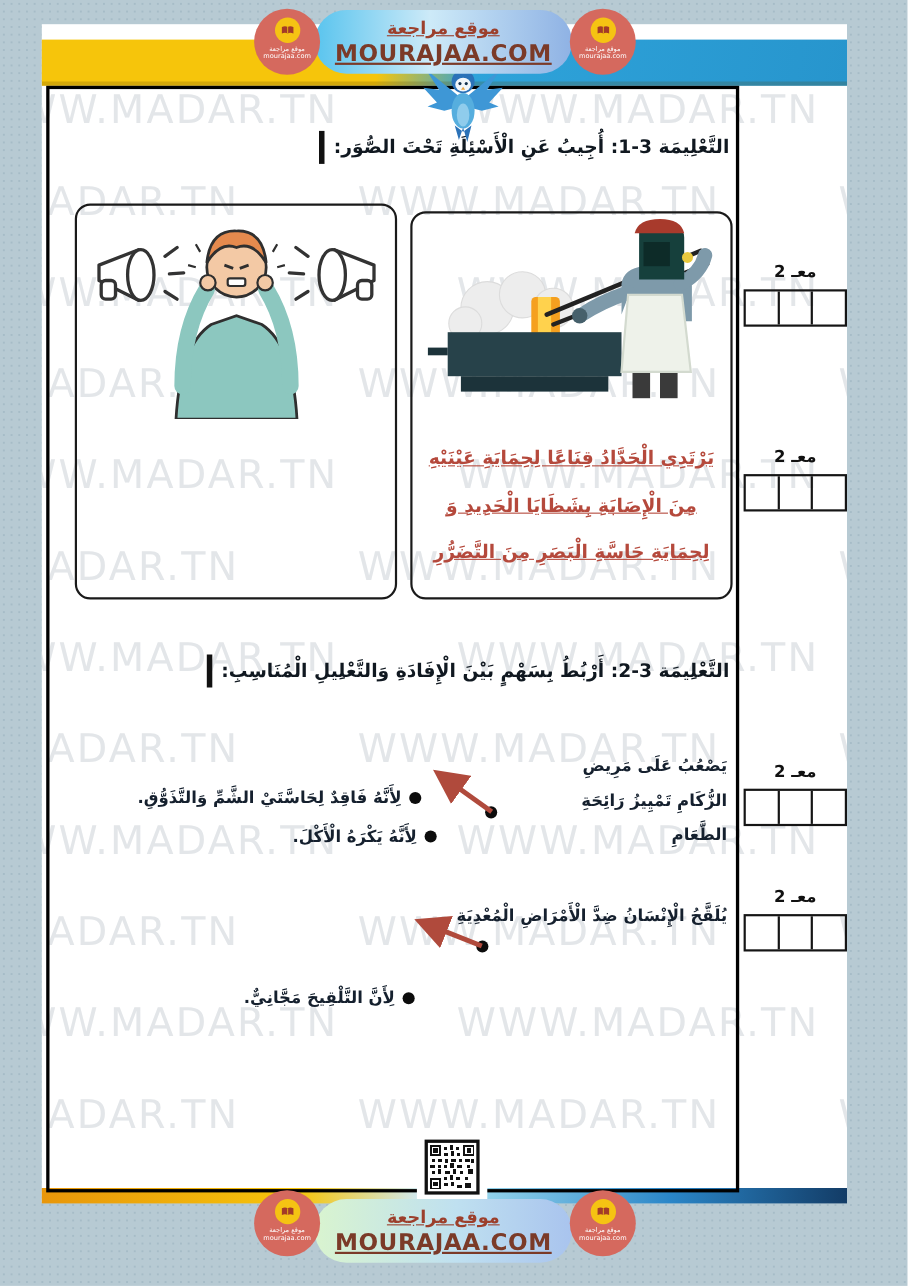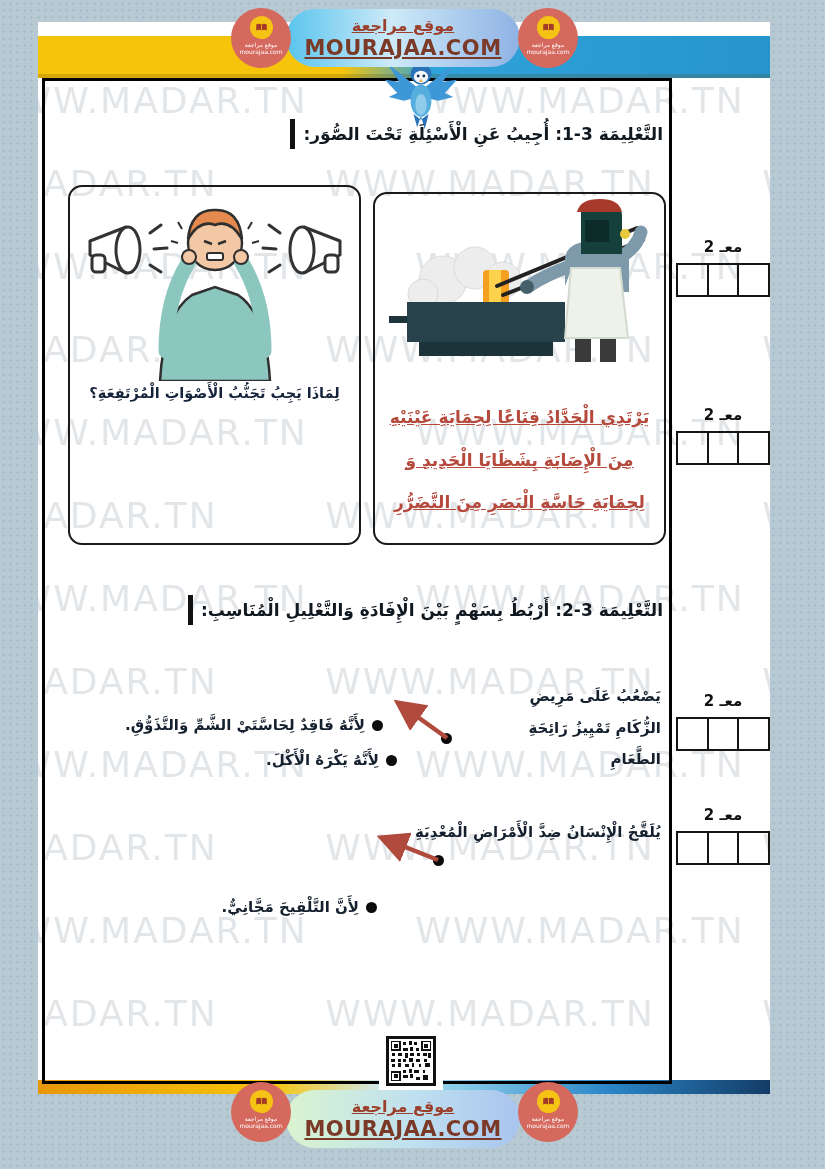--- a/index.html
+++ b/index.html
@@ -173,21 +173,20 @@
         <path d="M130,50 l8,3 M152,50 l-8,3" stroke="#2f2f2f" stroke-width="2.5" fill="none"></path>
         <rect x="133" y="62" width="16" height="7" rx="2" fill="#fff" stroke="#2f2f2f" stroke-width="2"></rect>
         <g stroke="#8cc7bf" stroke-width="15" stroke-linecap="round" fill="none">
           <path d="M92,160 Q92,108 114,72"></path>
             <path d="M190,160 Q190,108 168,72"></path>
         </g>
         <circle cx="115" cy="66" r="7" fill="#f3c9a5" stroke="#2f2f2f" stroke-width="2"></circle>
         <circle cx="167" cy="66" r="7" fill="#f3c9a5" stroke="#2f2f2f" stroke-width="2"></circle>
         <path d="M108,38 l-4,-7 M174,38 l4,-7 M104,52 l-7,-2 M178,52 l7,-2" stroke="#2f2f2f" stroke-width="2"></path>
       </svg>
-      <div class="q">لِمَاذَا يَجِبُ تَجَنُّبُ الْأَصْوَاتِ الْمُرْتَفِعَةِ؟</div>
     </div>
 
     <div class="card" id="card-smith">
       <svg class="illus" viewBox="0 0 282 172" height="172">
         <g fill="#ededed" stroke="#dcdcdc">
           <circle cx="64" cy="82" r="24"></circle>
             <circle cx="96" cy="70" r="21"></circle>
             <circle cx="124" cy="82" r="18"></circle>
             <circle cx="44" cy="96" r="15"></circle>
         </g>

